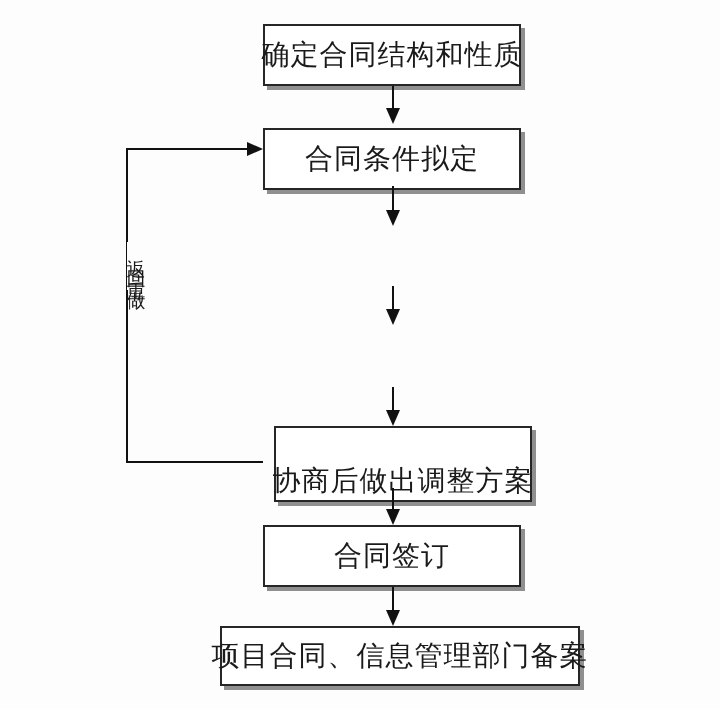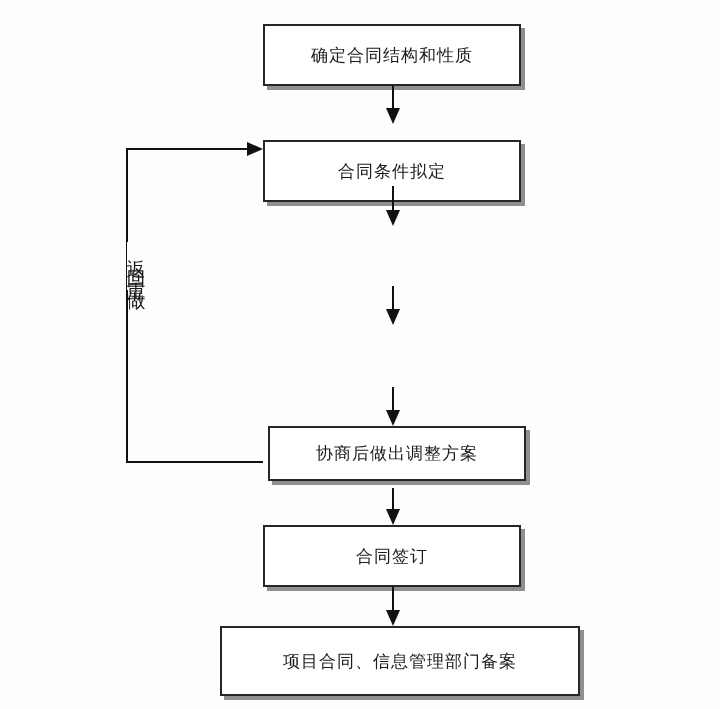--- a/index.html
+++ b/index.html
@@ -17,32 +17,32 @@
   }
   .node {
     position: absolute;
     box-sizing: border-box;
     background: #ffffff;
     border: 2px solid #262626;
     box-shadow: 4px 4px 0 #8f8f8f;
     display: flex;
     align-items: center;
     justify-content: center;
-    font-size: 17px;
+    font-size: 28px;
     letter-spacing: 1px;
     color: #1a1a1a;
     white-space: nowrap;
   }
   #n1 { left: 263px; top: 24px;  width: 258px; height: 62px; }
-  #n2 { left: 263px; top: 140px; width: 258px; height: 62px; }
+  #n2 { left: 263px; top: 128px; width: 258px; height: 62px; }
   #n3 { left: 263px; top: 226px; width: 258px; height: 60px; }
   #n4 { left: 263px; top: 325px; width: 258px; height: 62px; }
-  #n5 { left: 268px; top: 426px; width: 258px; height: 55px; }
+  #n5 { left: 274px; top: 426px; width: 258px; height: 76px; align-items: flex-end; }
   #n6 { left: 263px; top: 525px; width: 258px; height: 62px; }
-  #n7 { left: 220px; top: 626px; width: 360px; height: 70px; }
+  #n7 { left: 220px; top: 626px; width: 360px; height: 60px; }
 
   .vline, .hline {
     position: absolute;
     background: #111111;
   }
   .vline { width: 2px; }
   .hline { height: 2px; }
 
   .arrow-down {
     position: absolute;

